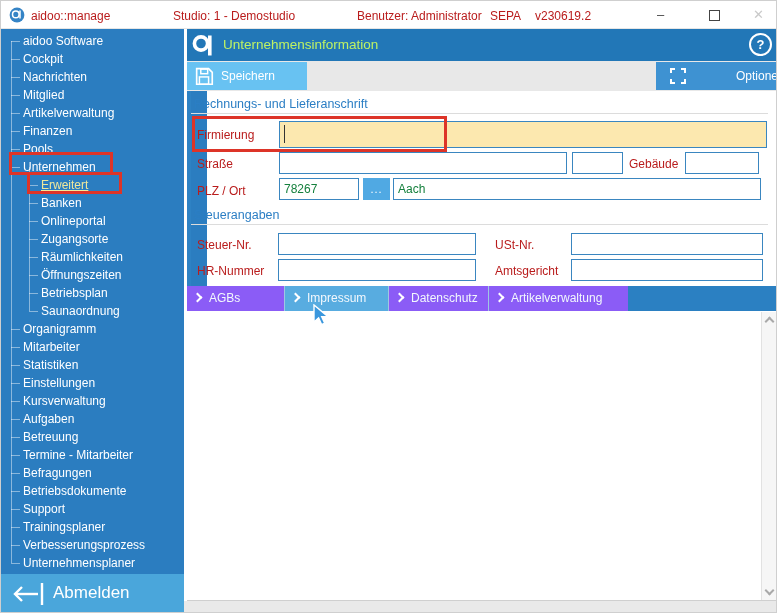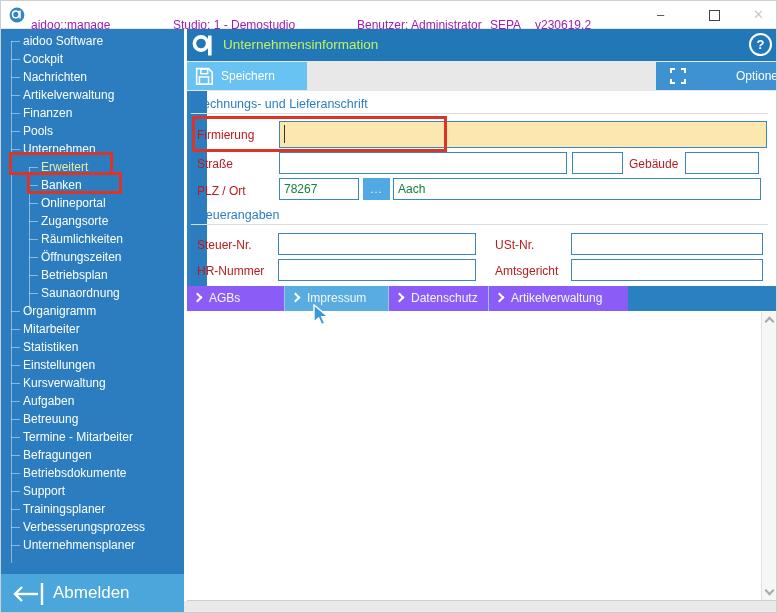--- a/index.html
+++ b/index.html
@@ -2,21 +2,21 @@
 <html><head>
 <meta charset="utf-8">
 <style>
   html,body{margin:0;padding:0;background:#f0f0f0;}
   *{box-sizing:border-box;font-family:"Liberation Sans",sans-serif;}
   .window{position:relative;width:777px;height:613px;background:#fff;overflow:hidden;border:1px solid #cfcfcf;}
   .abs{position:absolute;}
 
   
   .titlebar{left:0;top:0;width:777px;height:28px;background:#ffffff;border-bottom:1px solid #e6e6e6;}
-  .tb-text{top:17px;font-size:12px;color:#a21caf;white-space:nowrap;}
+  .tb-text{top:8px;font-size:12px;color:#b91c1c;white-space:nowrap;}
   .tb-ctl{top:6px;font-size:13px;color:#444;cursor:default;}
   .tb-max{top:9px;width:11px;height:11px;border:1px solid #444;}
   .tb-close{color:#c9c9c9;}
 
   
   .sidebar{left:0;top:28px;width:206px;height:545px;background:#2b7dc0;overflow:hidden;}
   .nav{position:absolute;left:0;top:3px;width:183px;}
   .nav-item{position:relative;height:18px;line-height:18px;font-size:12px;color:#fff;white-space:nowrap;cursor:pointer;}
   .nav-item.lvl1{padding-left:22px;}
   .nav-item.lvl2{padding-left:40px;}
@@ -91,20 +91,21 @@
     <span class="abs tb-ctl tb-close" style="left:752px;">✕</span>
   </div>
 
   <div class="abs sidebar">
     <div class="abs treeline" style="left:10px;top:12px;height:522px;"></div>
     <div class="abs treeline" style="left:28px;top:138px;height:144px;"></div>
     <div class="nav">
         <div class="nav-item lvl1"><span class="lab">aidoo Software</span></div>
         <div class="nav-item lvl1"><span class="lab">Cockpit</span></div>
         <div class="nav-item lvl1"><span class="lab">Nachrichten</span></div>
+        <div class="nav-item lvl1"><span class="lab">Mitglied</span></div>
         <div class="nav-item lvl1"><span class="lab">Artikelverwaltung</span></div>
         <div class="nav-item lvl1"><span class="lab">Finanzen</span></div>
         <div class="nav-item lvl1"><span class="lab">Pools</span></div>
         <div class="nav-item lvl1"><span class="lab">Unternehmen</span></div>
         <div class="nav-item lvl2 active"><span class="lab">Erweitert</span></div>
         <div class="nav-item lvl2"><span class="lab">Banken</span></div>
         <div class="nav-item lvl2"><span class="lab">Onlineportal</span></div>
         <div class="nav-item lvl2"><span class="lab">Zugangsorte</span></div>
         <div class="nav-item lvl2"><span class="lab">Räumlichkeiten</span></div>
         <div class="nav-item lvl2"><span class="lab">Öffnungszeiten</span></div>

